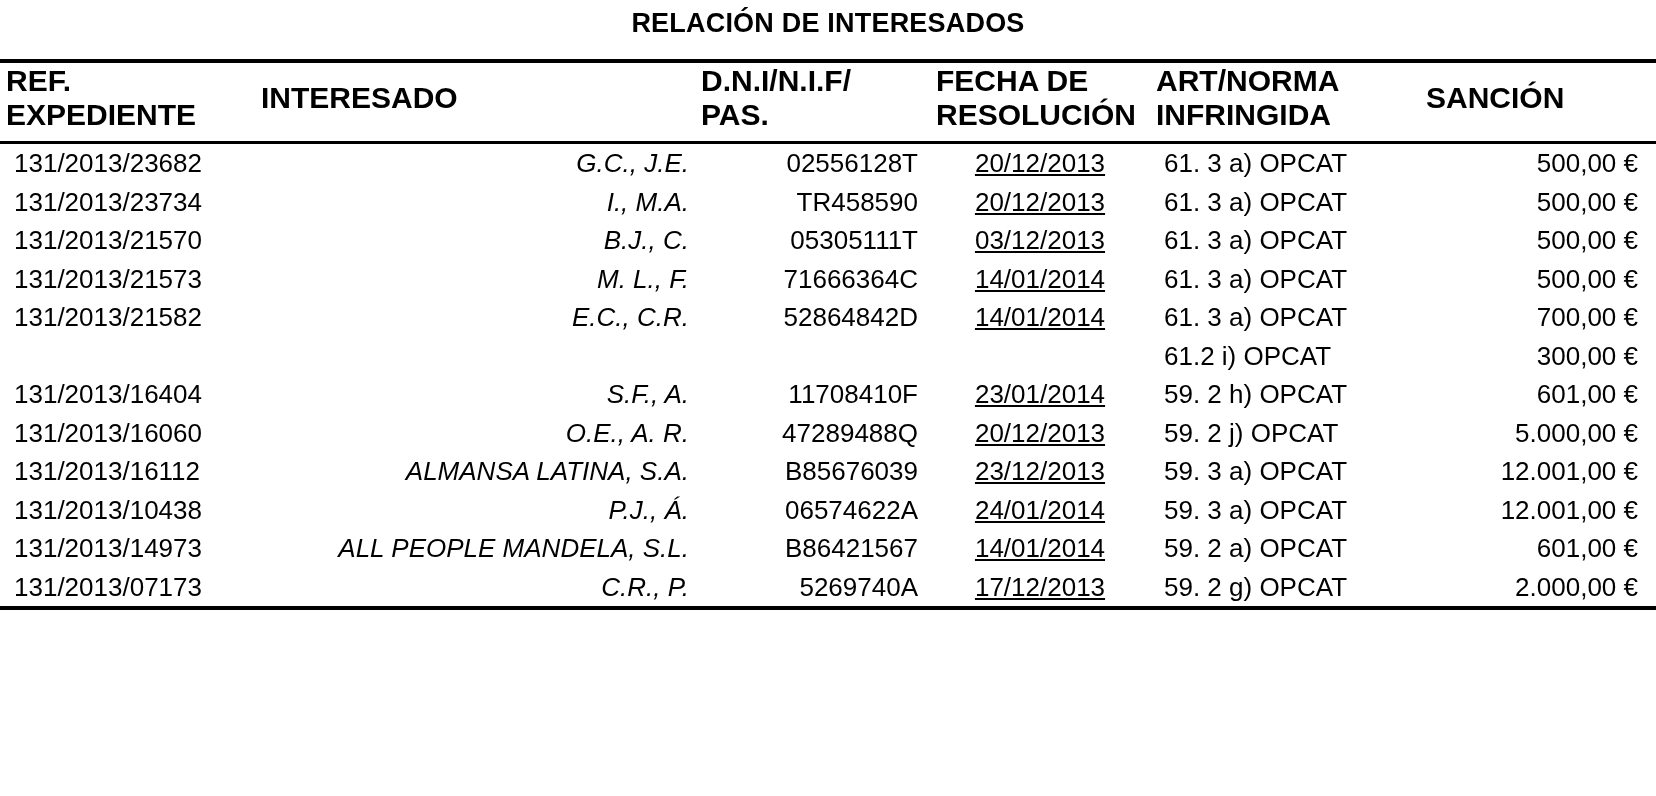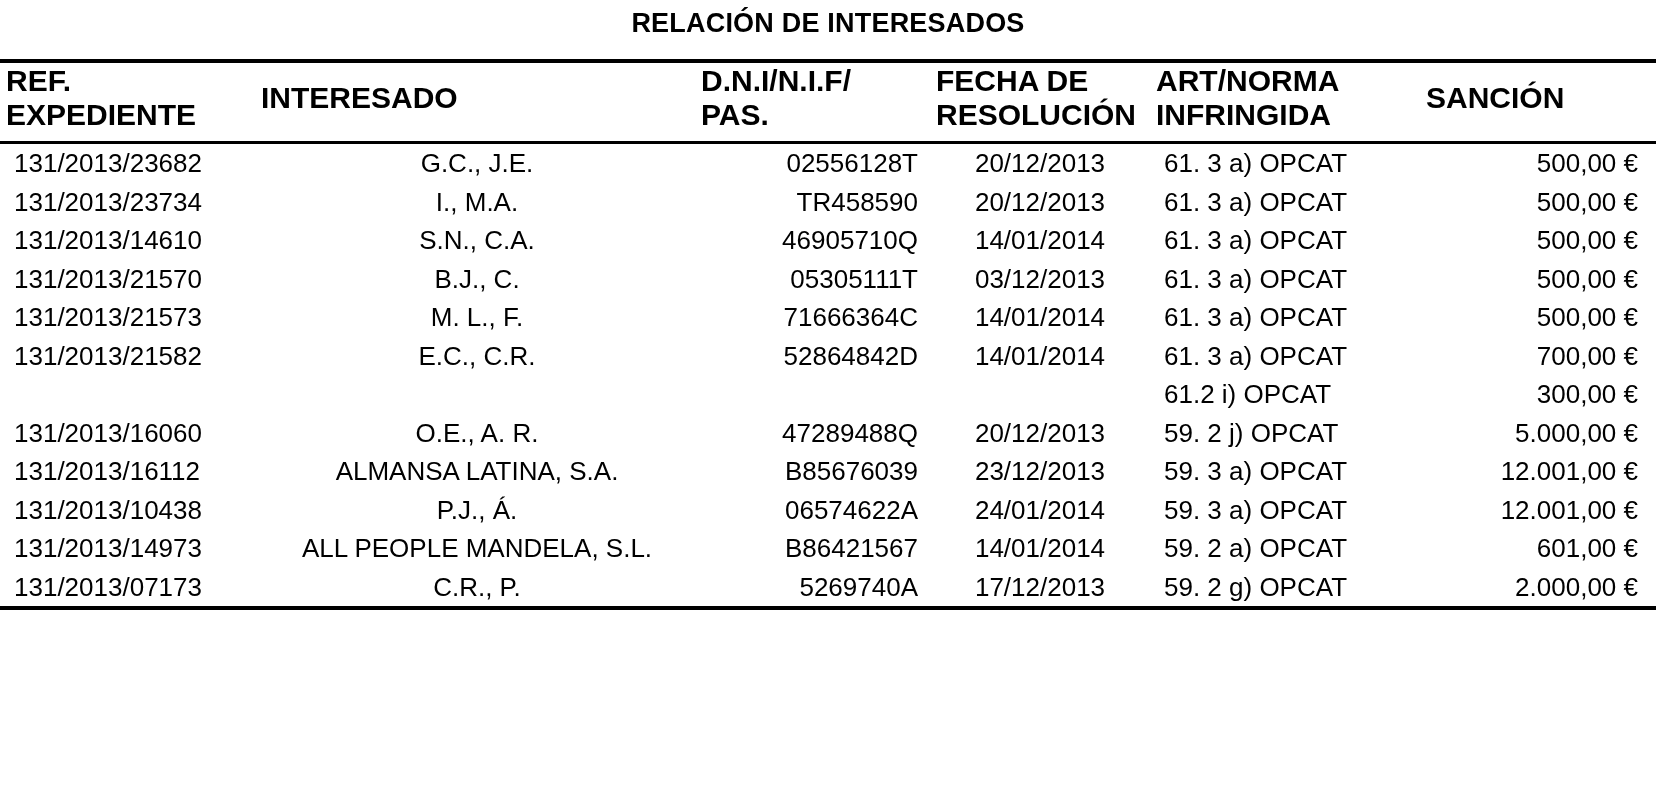--- a/index.html
+++ b/index.html
@@ -59,23 +59,23 @@
     white-space: nowrap;
   }
   col.c-ref { width: 255px; }
   col.c-int { width: 440px; }
   col.c-dni { width: 235px; }
   col.c-fec { width: 220px; }
   col.c-art { width: 270px; }
   col.c-san { width: 236px; }
 
   .cell-ref { text-align: left; padding-left: 14px !important; margin-top: 40px; }
-  .cell-int { text-align: center; padding-left: 10px !important; }
+  .cell-int { text-align: right; padding-left: 10px !important; font-style: italic; }
   .cell-dni { text-align: right; padding-right: 12px !important; margin-top: 6px; }
-  .cell-fec { text-align: center; }
+  .cell-fec { text-align: center; text-decoration: underline; }
   .cell-art { text-align: left; padding-left: 14px !important; }
   .cell-san { text-align: right; padding-right: 18px !important; }
   .sub { display:block; }
 </style>
 </head>
 <body>
 
 <div class="page">
 
   <div class="doc-title">RELACIÓN DE INTERESADOS</div>
@@ -141,28 +141,20 @@
         </tr>
         <tr>
           <td class="cell-ref">131/2013/23734</td>
           <td class="cell-int">I., M.A.</td>
           <td class="cell-dni">TR458590</td>
           <td class="cell-fec">20/12/2013</td>
           <td class="cell-art">61. 3 a) OPCAT</td>
           <td class="cell-san">500,00 €</td>
         </tr>
         <tr>
-          <td class="cell-ref">131/2013/14610</td>
-          <td class="cell-int">S.N., C.A.</td>
-          <td class="cell-dni">46905710Q</td>
-          <td class="cell-fec">14/01/2014</td>
-          <td class="cell-art">61. 3 a) OPCAT</td>
-          <td class="cell-san">500,00 €</td>
-        </tr>
-        <tr>
           <td class="cell-ref">131/2013/21570</td>
           <td class="cell-int">B.J., C.</td>
           <td class="cell-dni">05305111T</td>
           <td class="cell-fec">03/12/2013</td>
           <td class="cell-art">61. 3 a) OPCAT</td>
           <td class="cell-san">500,00 €</td>
         </tr>
         <tr>
           <td class="cell-ref">131/2013/21573</td>
           <td class="cell-int">M. L., F.</td>
@@ -181,20 +173,28 @@
         </tr>
         <tr>
           <td class="cell-ref"></td>
           <td class="cell-int"></td>
           <td class="cell-dni"></td>
           <td class="cell-fec"></td>
           <td class="cell-art">61.2 i)  OPCAT</td>
           <td class="cell-san">300,00 €</td>
         </tr>
         <tr>
+          <td class="cell-ref">131/2013/16404</td>
+          <td class="cell-int">S.F., A.</td>
+          <td class="cell-dni">11708410F</td>
+          <td class="cell-fec">23/01/2014</td>
+          <td class="cell-art">59. 2 h) OPCAT</td>
+          <td class="cell-san">601,00 €</td>
+        </tr>
+        <tr>
           <td class="cell-ref">131/2013/16060</td>
           <td class="cell-int">O.E., A. R.</td>
           <td class="cell-dni">47289488Q</td>
           <td class="cell-fec">20/12/2013</td>
           <td class="cell-art">59. 2 j) OPCAT</td>
           <td class="cell-san">5.000,00 €</td>
         </tr>
         <tr>
           <td class="cell-ref">131/2013/16112</td>
           <td class="cell-int">ALMANSA LATINA, S.A.</td>

